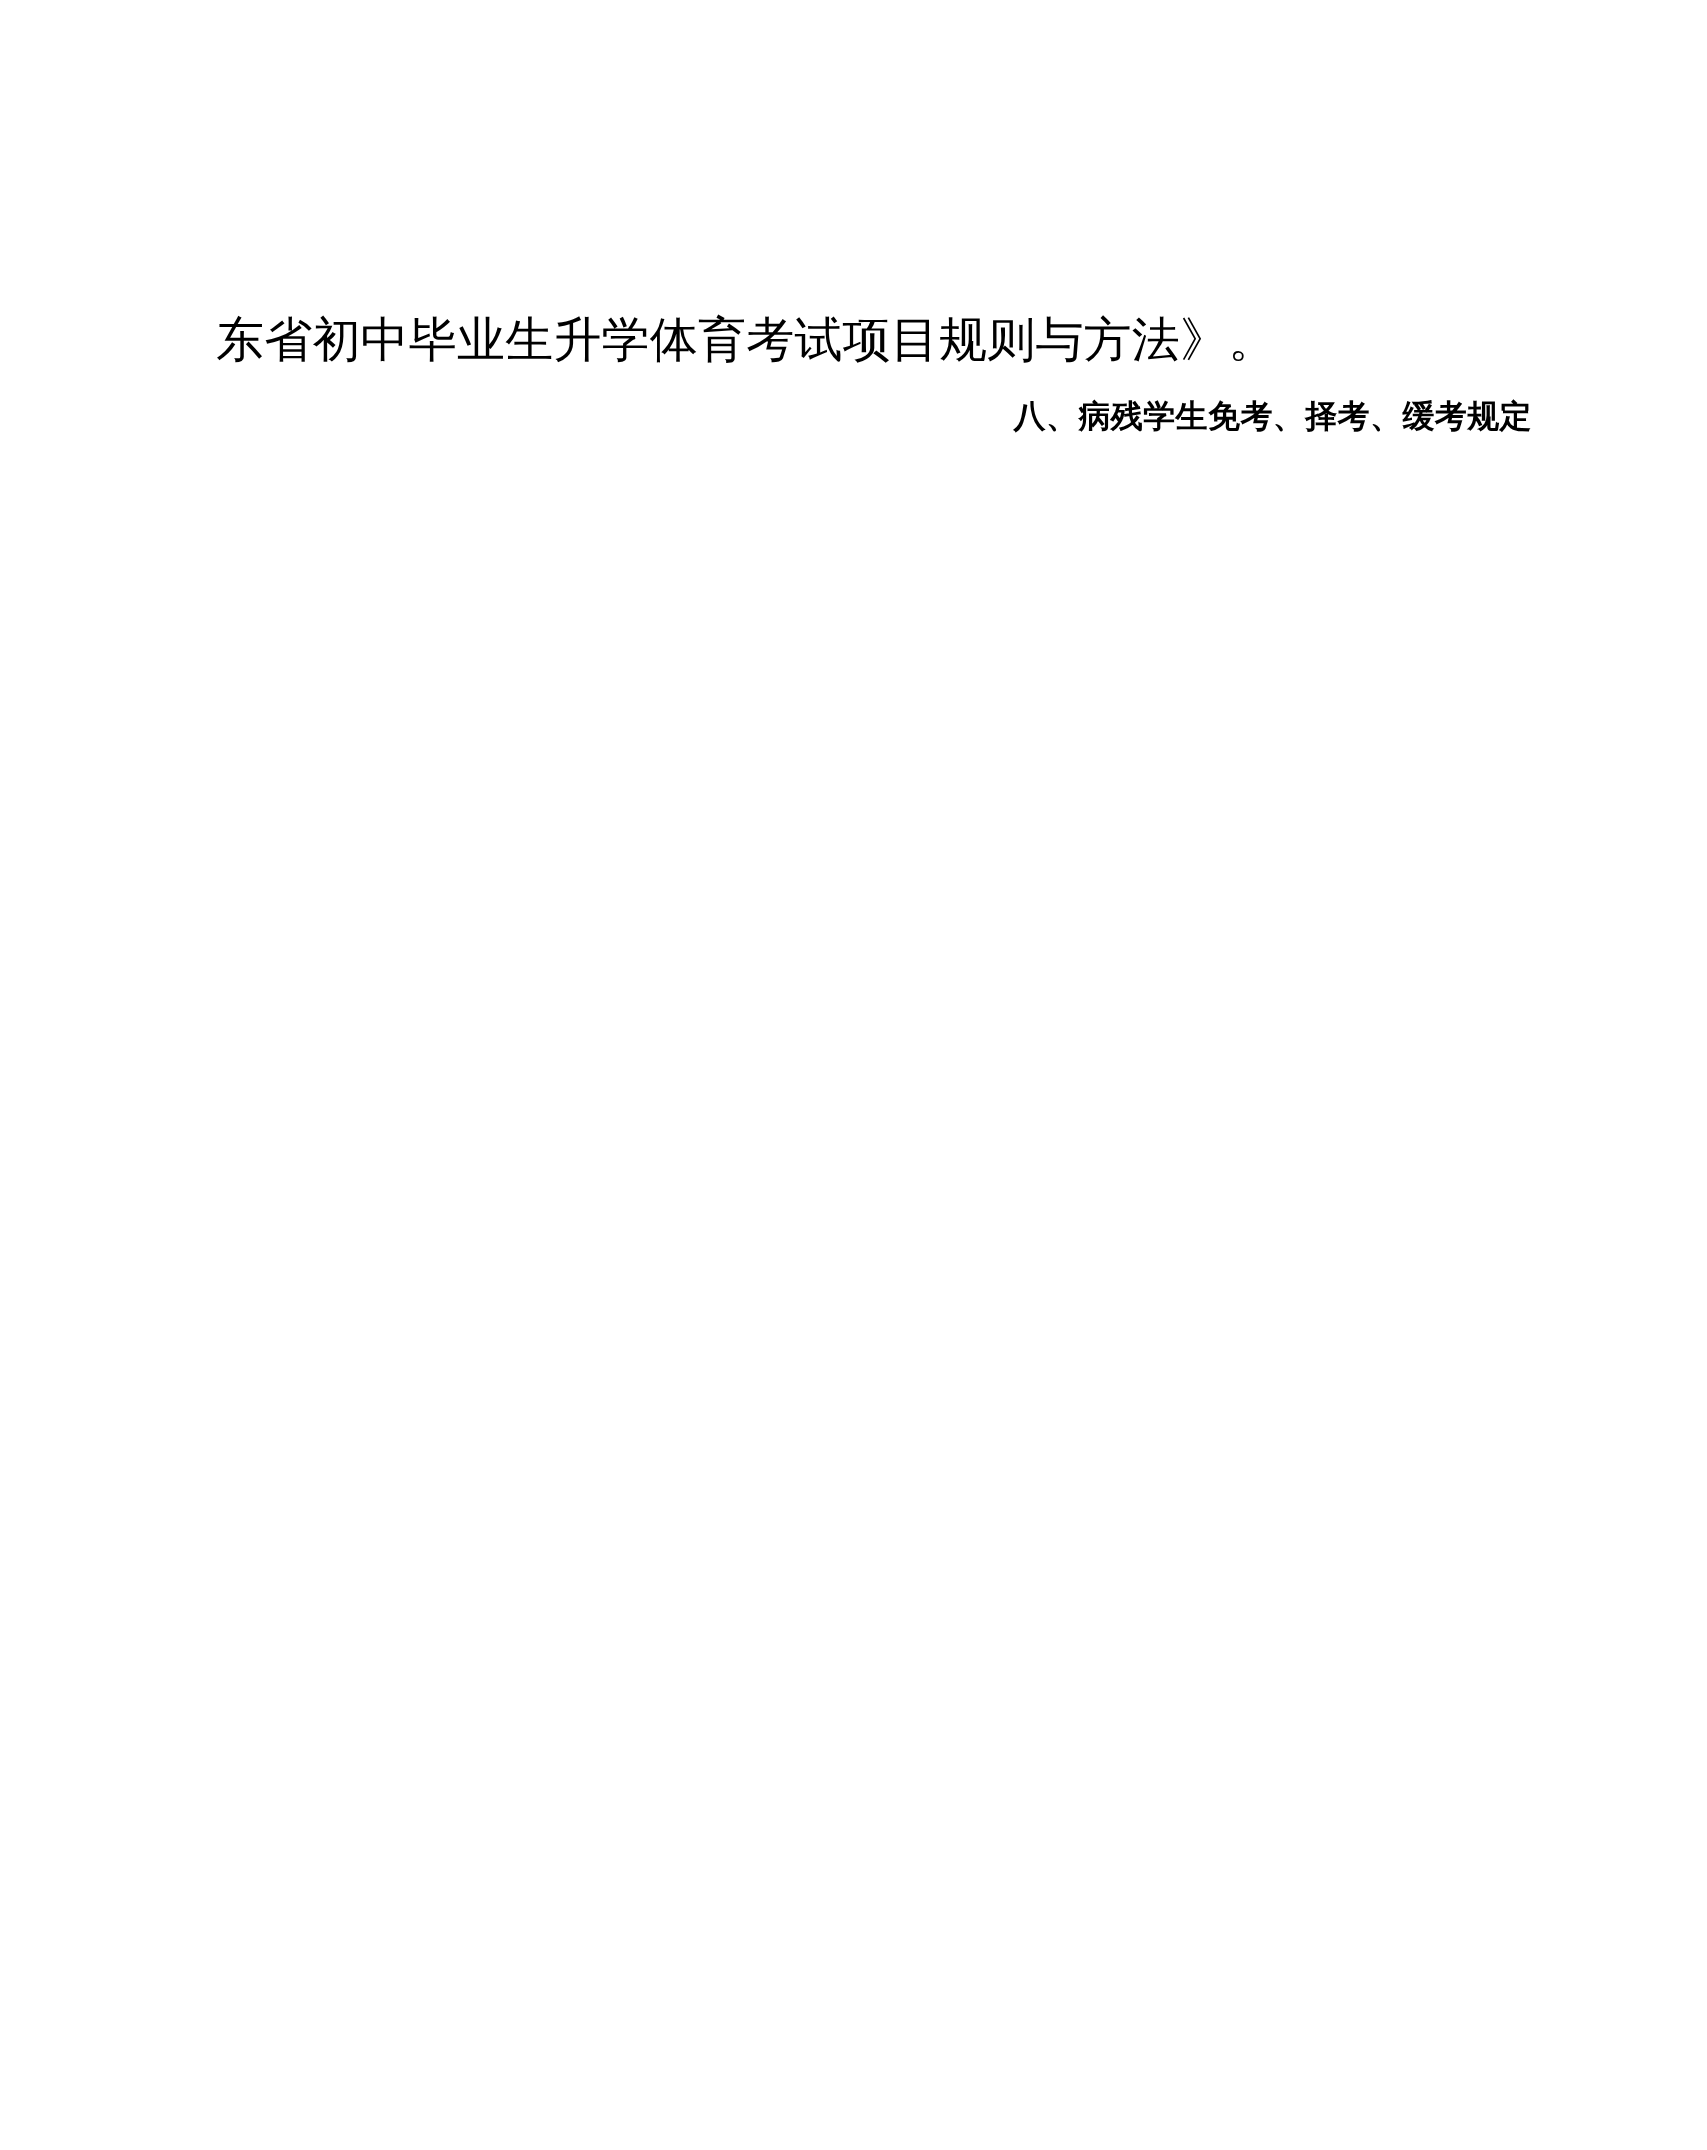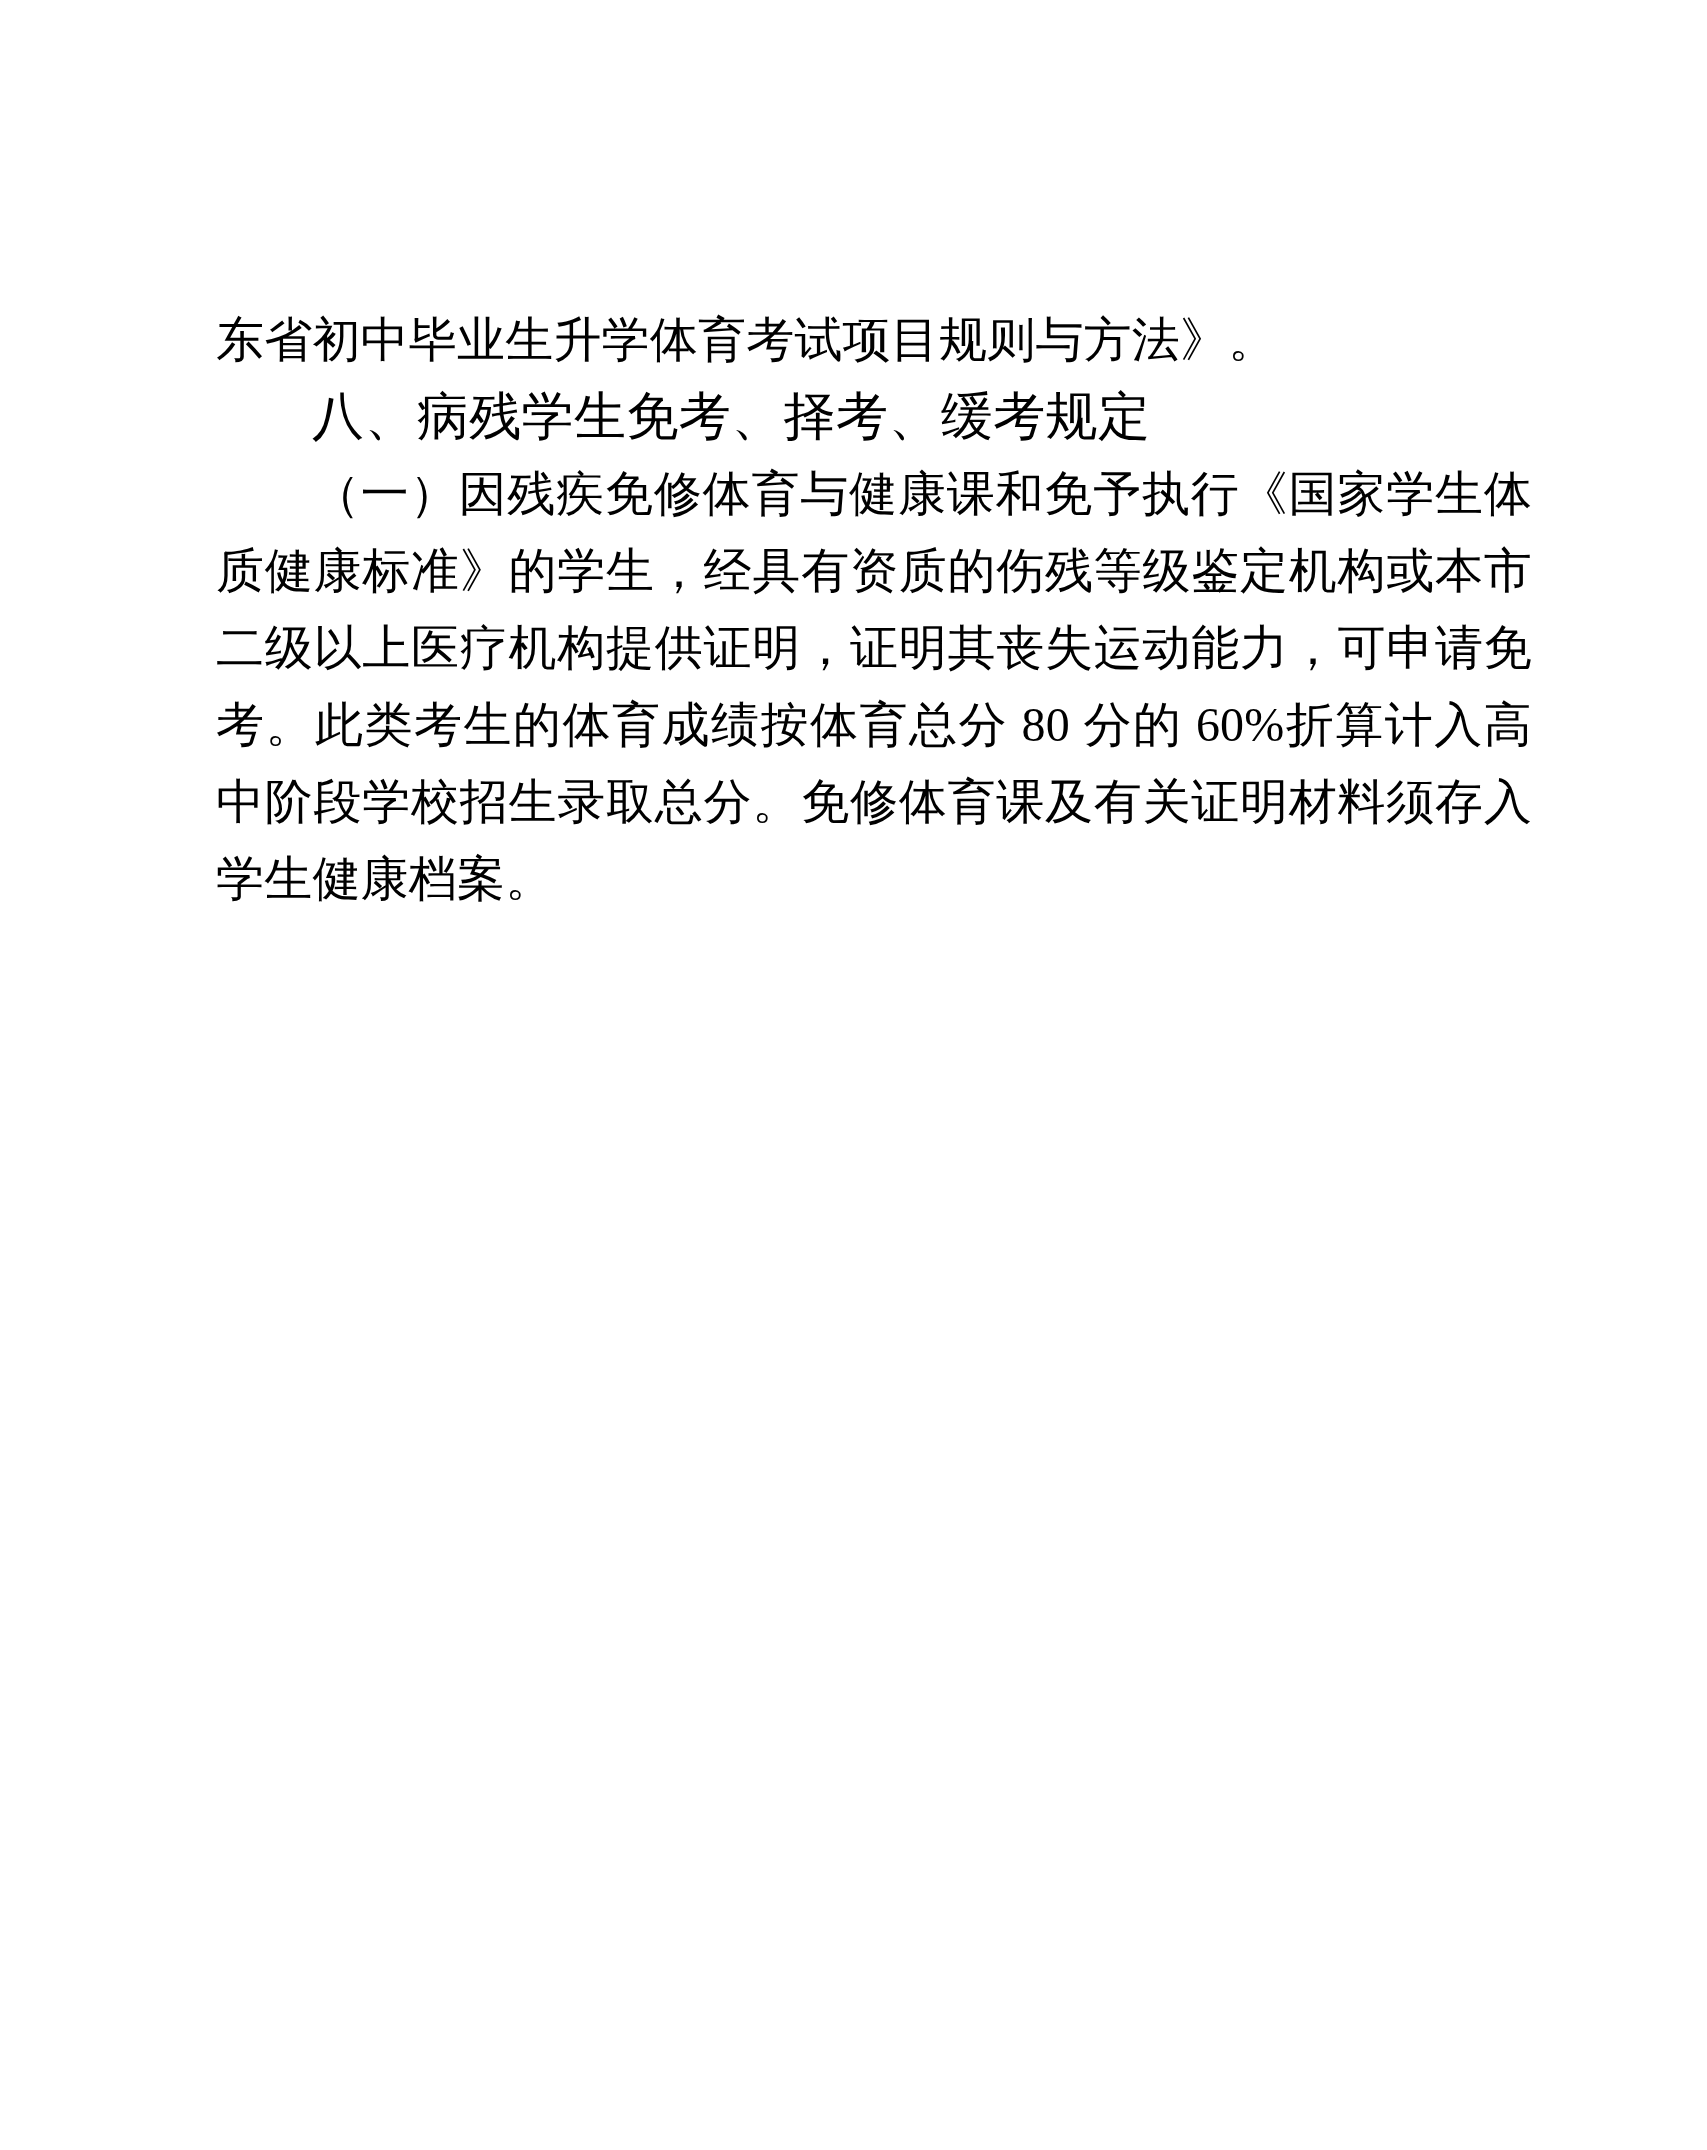--- a/index.html
+++ b/index.html
@@ -44,40 +44,40 @@
     letter-spacing: 0.2px;
     word-break: break-all;
   }
 
   .para.indent {
     text-indent: 96px;
   }
 
   
   .heading {
-    font-size: 52px;
+    font-size: 32px;
     line-height: 77px;
-    font-weight: normal;
+    font-weight: bold;
     text-indent: 96px;
     margin: 0;
     letter-spacing: 0.4px;
+    text-align: right;
   }
 </style>
 </head>
 <body>
 
 <div class="page">
 
   <div class="text-body">
 
     <p class="para">东省初中毕业生升学体育考试项目规则与方法》。</p>
 
 
     <h2 class="heading">八、病残学生免考、择考、缓考规定</h2>
 
-    <p class="para indent">（一）因残疾免修体育与健康课和免予执行《国家学生体质健康标准》的学生，经具有资质的伤残等级鉴定机构或本市二级以上医疗机构提供证明，证明其丧失运动能力，可申请免考。此类考生的体育成绩按体育总分 80 分的 60%折算计入高中阶段学校招生录取总分。免修体育课及有关证明材料须存入学生健康档案。</p>
 
 
 
   </div>
 
 </div>
 
 
 </body></html>

